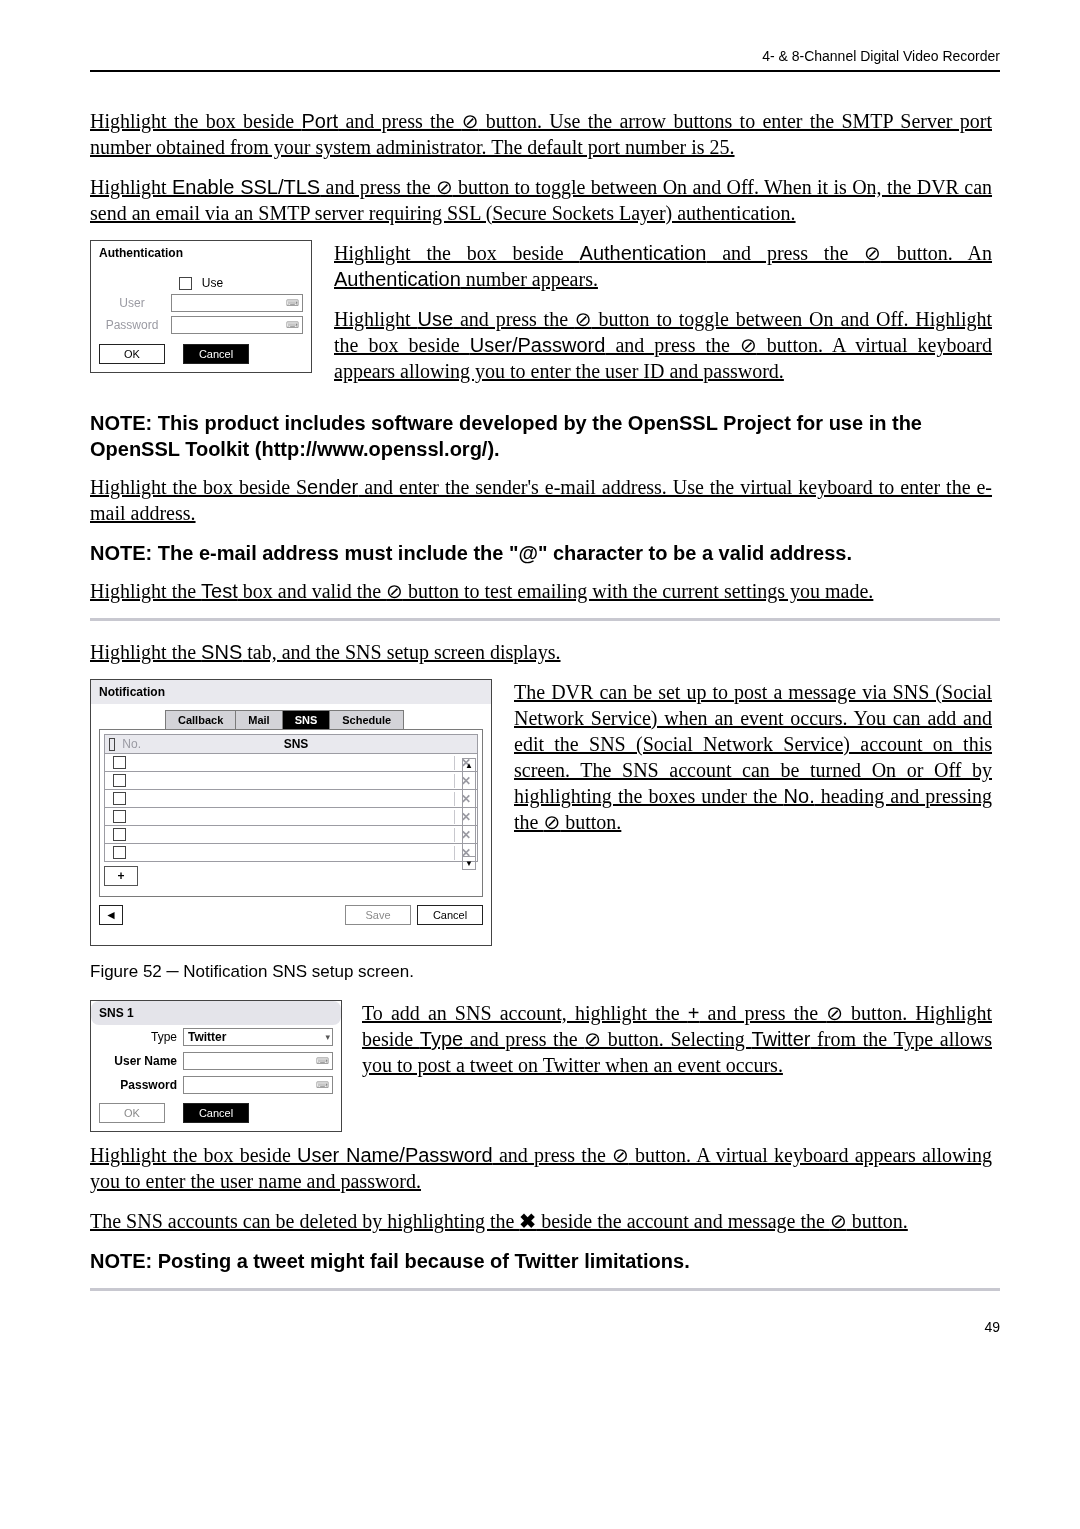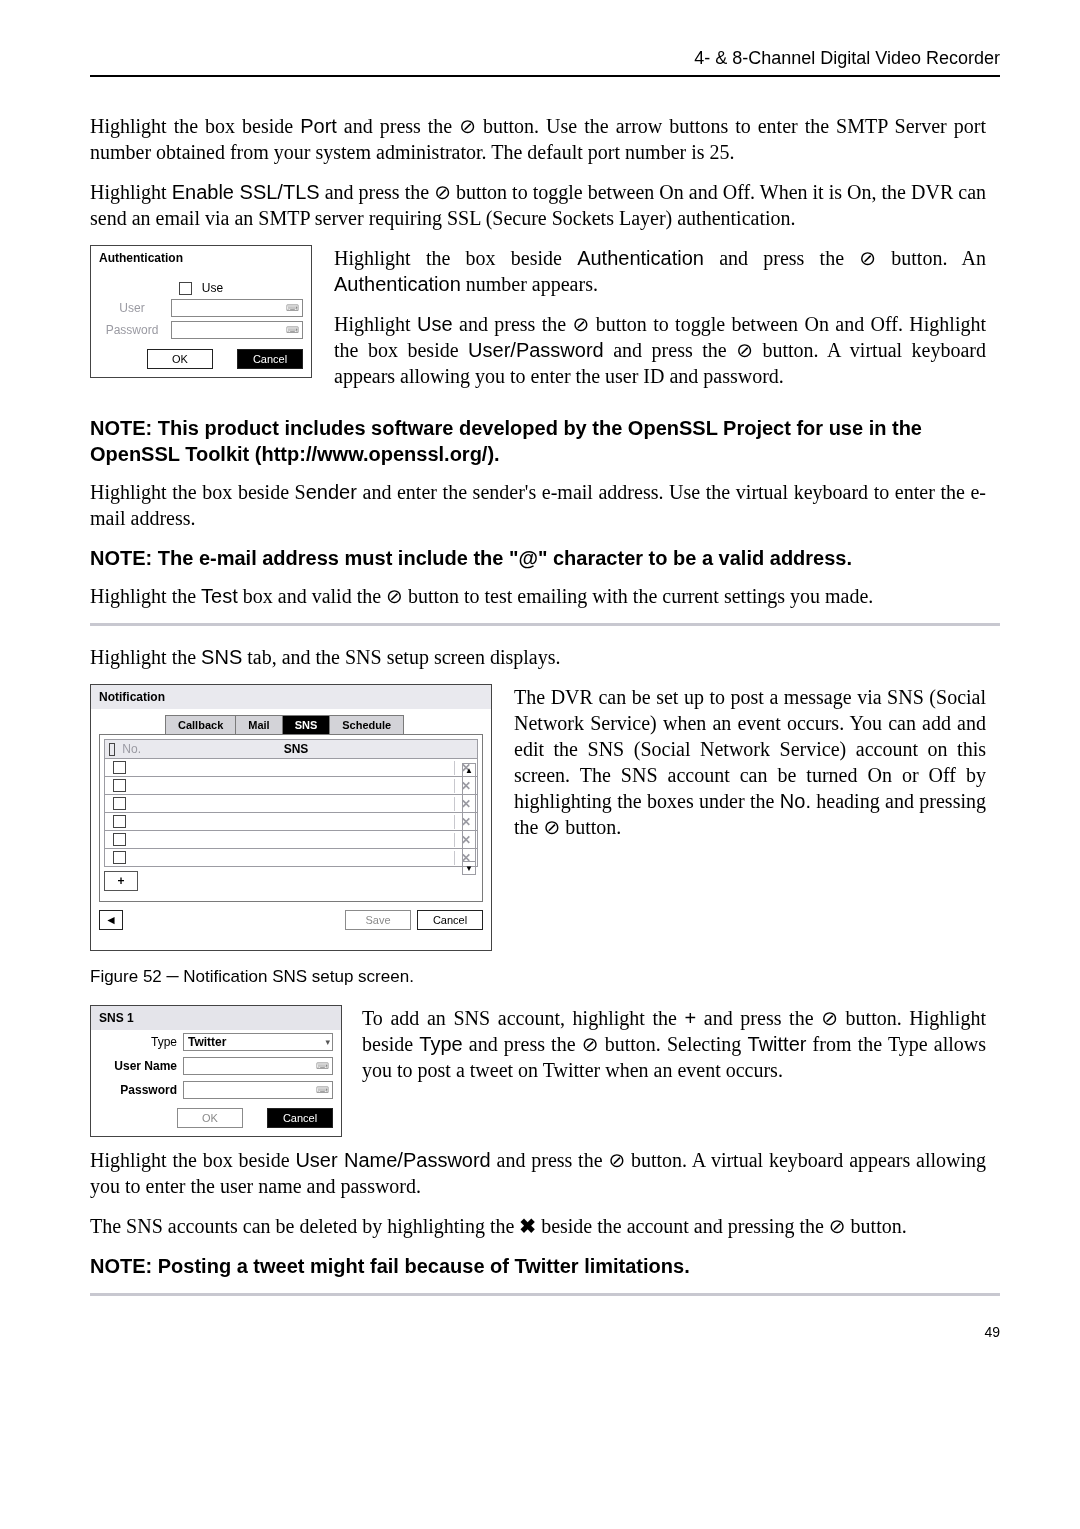--- a/index.html
+++ b/index.html
@@ -10,29 +10,30 @@
     font-size: 20px;
     color: #000;
     width: 1080px;
   }
   .page {
     padding: 48px 80px 60px 90px;
   }
   .header {
     text-align: right;
     font-family: Arial, Helvetica, sans-serif;
-    font-size: 18px;
+    font-size: 14px;
     padding-bottom: 6px;
     border-bottom: 2px solid #000;
     margin-bottom: 36px;
   }
   p {
-    margin: 0 14px 14px 0;
+    margin: 0 8px 14px 0;
     line-height: 1.3;
     text-align: justify;
+    text-decoration: underline;
   }
   .sans { font-family: Arial, Helvetica, sans-serif; }
   .bold-note {
     font-family: Arial, Helvetica, sans-serif;
     font-weight: bold;
     margin: 12px 0 12px 0;
     line-height: 1.3;
   }
   .circle {
     font-family: Arial, sans-serif;
@@ -82,21 +83,21 @@
     border:1px solid #888;
     background:#fff;
     position:relative;
     display:flex; align-items:center; justify-content:flex-end;
     padding-right:3px;
   }
   .fld .kb {
     font-size:9px; color:#888;
   }
   .dlg-btns {
-    display:flex; justify-content:flex-end; gap:24px;
+    display:flex; justify-content:flex-start; gap:18px;
     padding:6px 8px 8px;
   }
   .btn {
     min-width:48px;
     height:18px;
     font-size:11px;
     border:1px solid #222;
     display:flex; align-items:center; justify-content:center;
     padding:0 8px;
     background:#fff;
@@ -195,21 +196,21 @@
   
   .sns1-wrap { display:flex; gap:20px; align-items:flex-start; margin-bottom:10px;}
   .sns1-dlg {
     width:250px;
     border:1px solid #444;
     font-family: Arial, Helvetica, sans-serif;
     font-size:12px;
     flex-shrink:0;
     background:#fff;
   }
-  .sns1-title { background:#e4e4ea; font-weight:bold; padding:5px 8px;}
+  .sns1-title { background:#e4e4ea; font-weight:bold; padding:5px 8px;border-radius:8px;}
   .sns1-line {
     display:flex; align-items:center; padding:3px 8px; gap:6px;
   }
   .sns1-line .lbl {
     width:78px; text-align:right; font-weight:bold;
   }
   .sns1-line .fld { flex:1; height:16px; justify-content:flex-start; padding-left:4px;}
   .sns1-line .fld .txt { font-weight:bold;}
   .dd-arrow { position:absolute; right:2px; font-size:9px; color:#555;}
   .sns1-line .kb { font-size:9px; color:#888; margin-left:auto;}
@@ -397,21 +398,21 @@
         <span>To add an SNS account, highlight the </span><span class="sans">+</span><span> and press the </span><span class="circle">⊘</span><span> button. Highlight beside </span><span class="sans">Type</span><span> and press the </span><span class="circle">⊘</span><span> button.  Selecting </span><span class="sans">Twitter</span><span> from the Type allows you to post a tweet on Twitter when an event occurs.</span>
       </p>
     </div>
   </div>
 
   <p>
     <span>Highlight the box beside </span><span class="sans">User Name/Password</span><span> and press the </span><span class="circle">⊘</span><span> button.  A virtual keyboard appears allowing you to enter the user name and password.</span>
   </p>
 
   <p>
-    <span>The SNS accounts can be deleted by highlighting the </span><b>✖</b><span> beside the account and pressing the </span><span class="circle">⊘</span><span> button.</span>
+    <span>The SNS accounts can be deleted by highlighting the </span><b>✖</b><span> beside the account and message the </span><span class="circle">⊘</span><span> button.</span>
   </p>
 
   <div class="bold-note">NOTE:  Posting a tweet might fail because of Twitter limitations.</div>
 
   <hr class="hr">
 
   <div class="footer">49</div>
 </div>
 
 </body></html>

